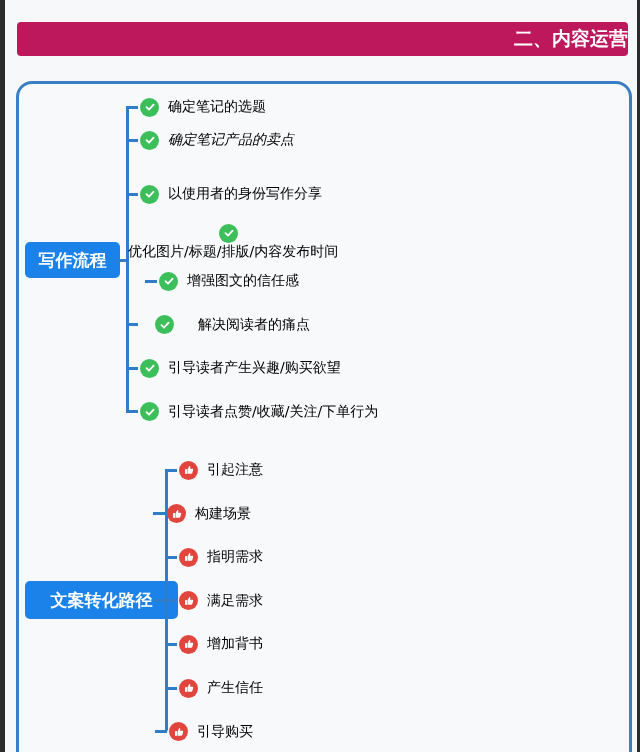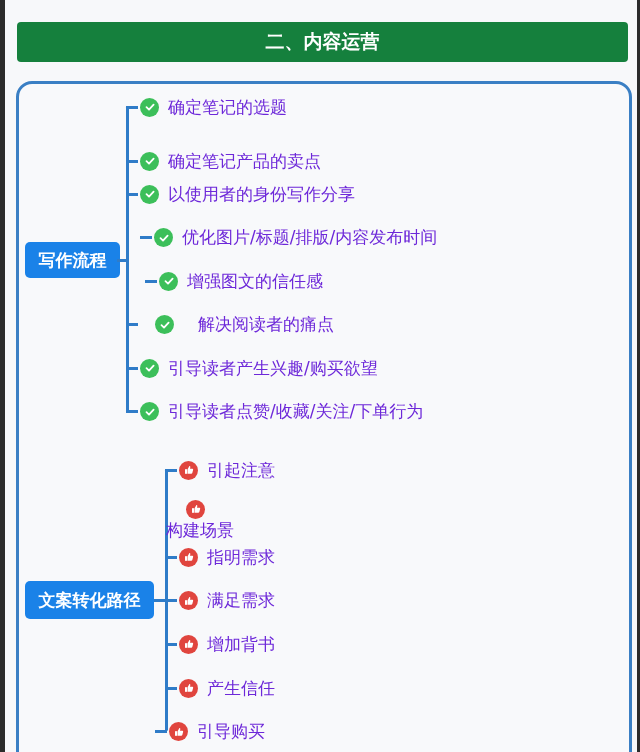--- a/index.html
+++ b/index.html
@@ -5,39 +5,39 @@
   html, body { margin:0; padding:0; }
   body {
     width:640px; height:752px; overflow:hidden;
     background:#f7f8fa;
     font-family:"DejaVu Sans", "Liberation Sans", sans-serif;
     position:relative;
   }
   .edge-left { position:absolute; left:0; top:0; width:5px; height:752px; background:#2b2b2b; }
   .edge-right { position:absolute; right:0; top:0; width:3px; height:752px; background:#2b2b2b; }
   .header {
-    position:absolute; left:17px; top:22px; width:611px; height:40px;
-    background:#15803d; border-radius:4px;
+    position:absolute; left:17px; top:22px; width:611px; height:34px;
+    background:#be185d; border-radius:4px;
     color:#fff; font-weight:bold; font-size:19px;
-    display:flex; align-items:center; justify-content:center;
+    display:flex; align-items:center; justify-content:flex-end;
   }
   .panel {
     position:absolute; left:16px; top:81px; width:610px; height:700px;
     border:3px solid #3a7fc4; border-radius:16px;
     background:#f8f9fb;
   }
   .root {
     position:absolute; background:#1a82e8; color:#fff; font-weight:bold;
     font-size:17px; border-radius:5px; display:flex; align-items:center; justify-content:center;
   }
   .branch-line { position:absolute; background:#2f7cc8; }
   .vbar { position:absolute; width:3px; background:#2f7cc8; border-radius:2px; }
   .item {
     position:absolute; display:flex; align-items:center; height:28px;
-    font-size:17px; color:#6d28d9; white-space:nowrap;
+    font-size:14px; color:#000000; white-space:nowrap;
   }
   .stub { width:12px; height:3px; background:#2f7cc8; margin-right:2px; }
   .icon { width:19px; height:19px; border-radius:50%; display:flex; align-items:center; justify-content:center; margin-right:9px; flex:0 0 auto; }
   .icon.check { background:#3cbf5a; }
   .icon.thumb { background:#e0453e; }
 </style>
 </head>
 <body>
 
 <div class="edge-left"></div>
@@ -58,39 +58,39 @@
 <div id="s1">
     <div class="item" style="left: 126px; top: 93px;">
       <span class="stub"></span>
       <span class="icon check">
         <svg width="12" height="12" viewBox="0 0 12 12">
           <path d="M2.5 6.2 L5 8.6 L9.6 3.6" stroke="#fff" stroke-width="1.8" fill="none" stroke-linecap="round" stroke-linejoin="round"></path>
         </svg>
       </span>
       <span>确定笔记的选题</span>
     </div>
-    <div class="item" style="left: 126px; top: 147px;">
+    <div class="item" style="left: 126px; top: 126px; font-style: italic;">
       <span class="stub"></span>
       <span class="icon check">
         <svg width="12" height="12" viewBox="0 0 12 12">
           <path d="M2.5 6.2 L5 8.6 L9.6 3.6" stroke="#fff" stroke-width="1.8" fill="none" stroke-linecap="round" stroke-linejoin="round"></path>
         </svg>
       </span>
       <span>确定笔记产品的卖点</span>
     </div>
     <div class="item" style="left: 126px; top: 180px;">
       <span class="stub"></span>
       <span class="icon check">
         <svg width="12" height="12" viewBox="0 0 12 12">
           <path d="M2.5 6.2 L5 8.6 L9.6 3.6" stroke="#fff" stroke-width="1.8" fill="none" stroke-linecap="round" stroke-linejoin="round"></path>
         </svg>
       </span>
       <span>以使用者的身份写作分享</span>
     </div>
-    <div class="item" style="left: 140px; top: 223.5px;">
+    <div class="item" style="left: 128px; top: 223.5px; flex-direction: column;">
       <span class="stub"></span>
       <span class="icon check">
         <svg width="12" height="12" viewBox="0 0 12 12">
           <path d="M2.5 6.2 L5 8.6 L9.6 3.6" stroke="#fff" stroke-width="1.8" fill="none" stroke-linecap="round" stroke-linejoin="round"></path>
         </svg>
       </span>
       <span>优化图片/标题/排版/内容发布时间</span>
     </div>
     <div class="item" style="left: 126px; top: 267px; padding-left: 19px;">
       <span class="stub"></span>
@@ -123,38 +123,38 @@
       <span class="stub"></span>
       <span class="icon check">
         <svg width="12" height="12" viewBox="0 0 12 12">
           <path d="M2.5 6.2 L5 8.6 L9.6 3.6" stroke="#fff" stroke-width="1.8" fill="none" stroke-linecap="round" stroke-linejoin="round"></path>
         </svg>
       </span>
       <span>引导读者点赞/收藏/关注/下单行为</span>
     </div>
   </div>
 
-<div class="root" style="left:25px;top:581px;width:129px;height:38px;">
+<div class="root" style="left:25px;top:581px;width:153px;height:38px;">
   <span>文案转化路径</span>
 </div>
 <div class="branch-line" style="left:154px;top:599px;width:12px;height:3px;"></div>
 <div class="vbar" style="left:165px;top:469px;height:262px;"></div>
 
 <div id="s2">
     <div class="item" style="left: 165px; top: 456px;">
       <span class="stub"></span>
       <span class="icon thumb">
         <svg width="12" height="12" viewBox="0 0 12 12">
           <rect x="2" y="5.2" width="2.2" height="4.6" fill="#fff"></rect>
           <path d="M4.6 5.2 L6.4 2 Q7.4 1.8 7.3 3.2 L7 4.8 L9.6 4.8 Q10.4 5 10.1 5.9 L9.3 9.1 Q9 9.8 8.3 9.8 L4.6 9.8 Z" fill="#fff"></path>
         </svg>
       </span>
       <span>引起注意</span>
     </div>
-    <div class="item" style="left: 166px; top: 499.6px; flex-direction: column;">
+    <div class="item" style="left: 153px; top: 499.6px;">
       <span class="stub"></span>
       <span class="icon thumb">
         <svg width="12" height="12" viewBox="0 0 12 12">
           <rect x="2" y="5.2" width="2.2" height="4.6" fill="#fff"></rect>
           <path d="M4.6 5.2 L6.4 2 Q7.4 1.8 7.3 3.2 L7 4.8 L9.6 4.8 Q10.4 5 10.1 5.9 L9.3 9.1 Q9 9.8 8.3 9.8 L4.6 9.8 Z" fill="#fff"></path>
         </svg>
       </span>
       <span>构建场景</span>
     </div>
     <div class="item" style="left: 165px; top: 543.2px;">

